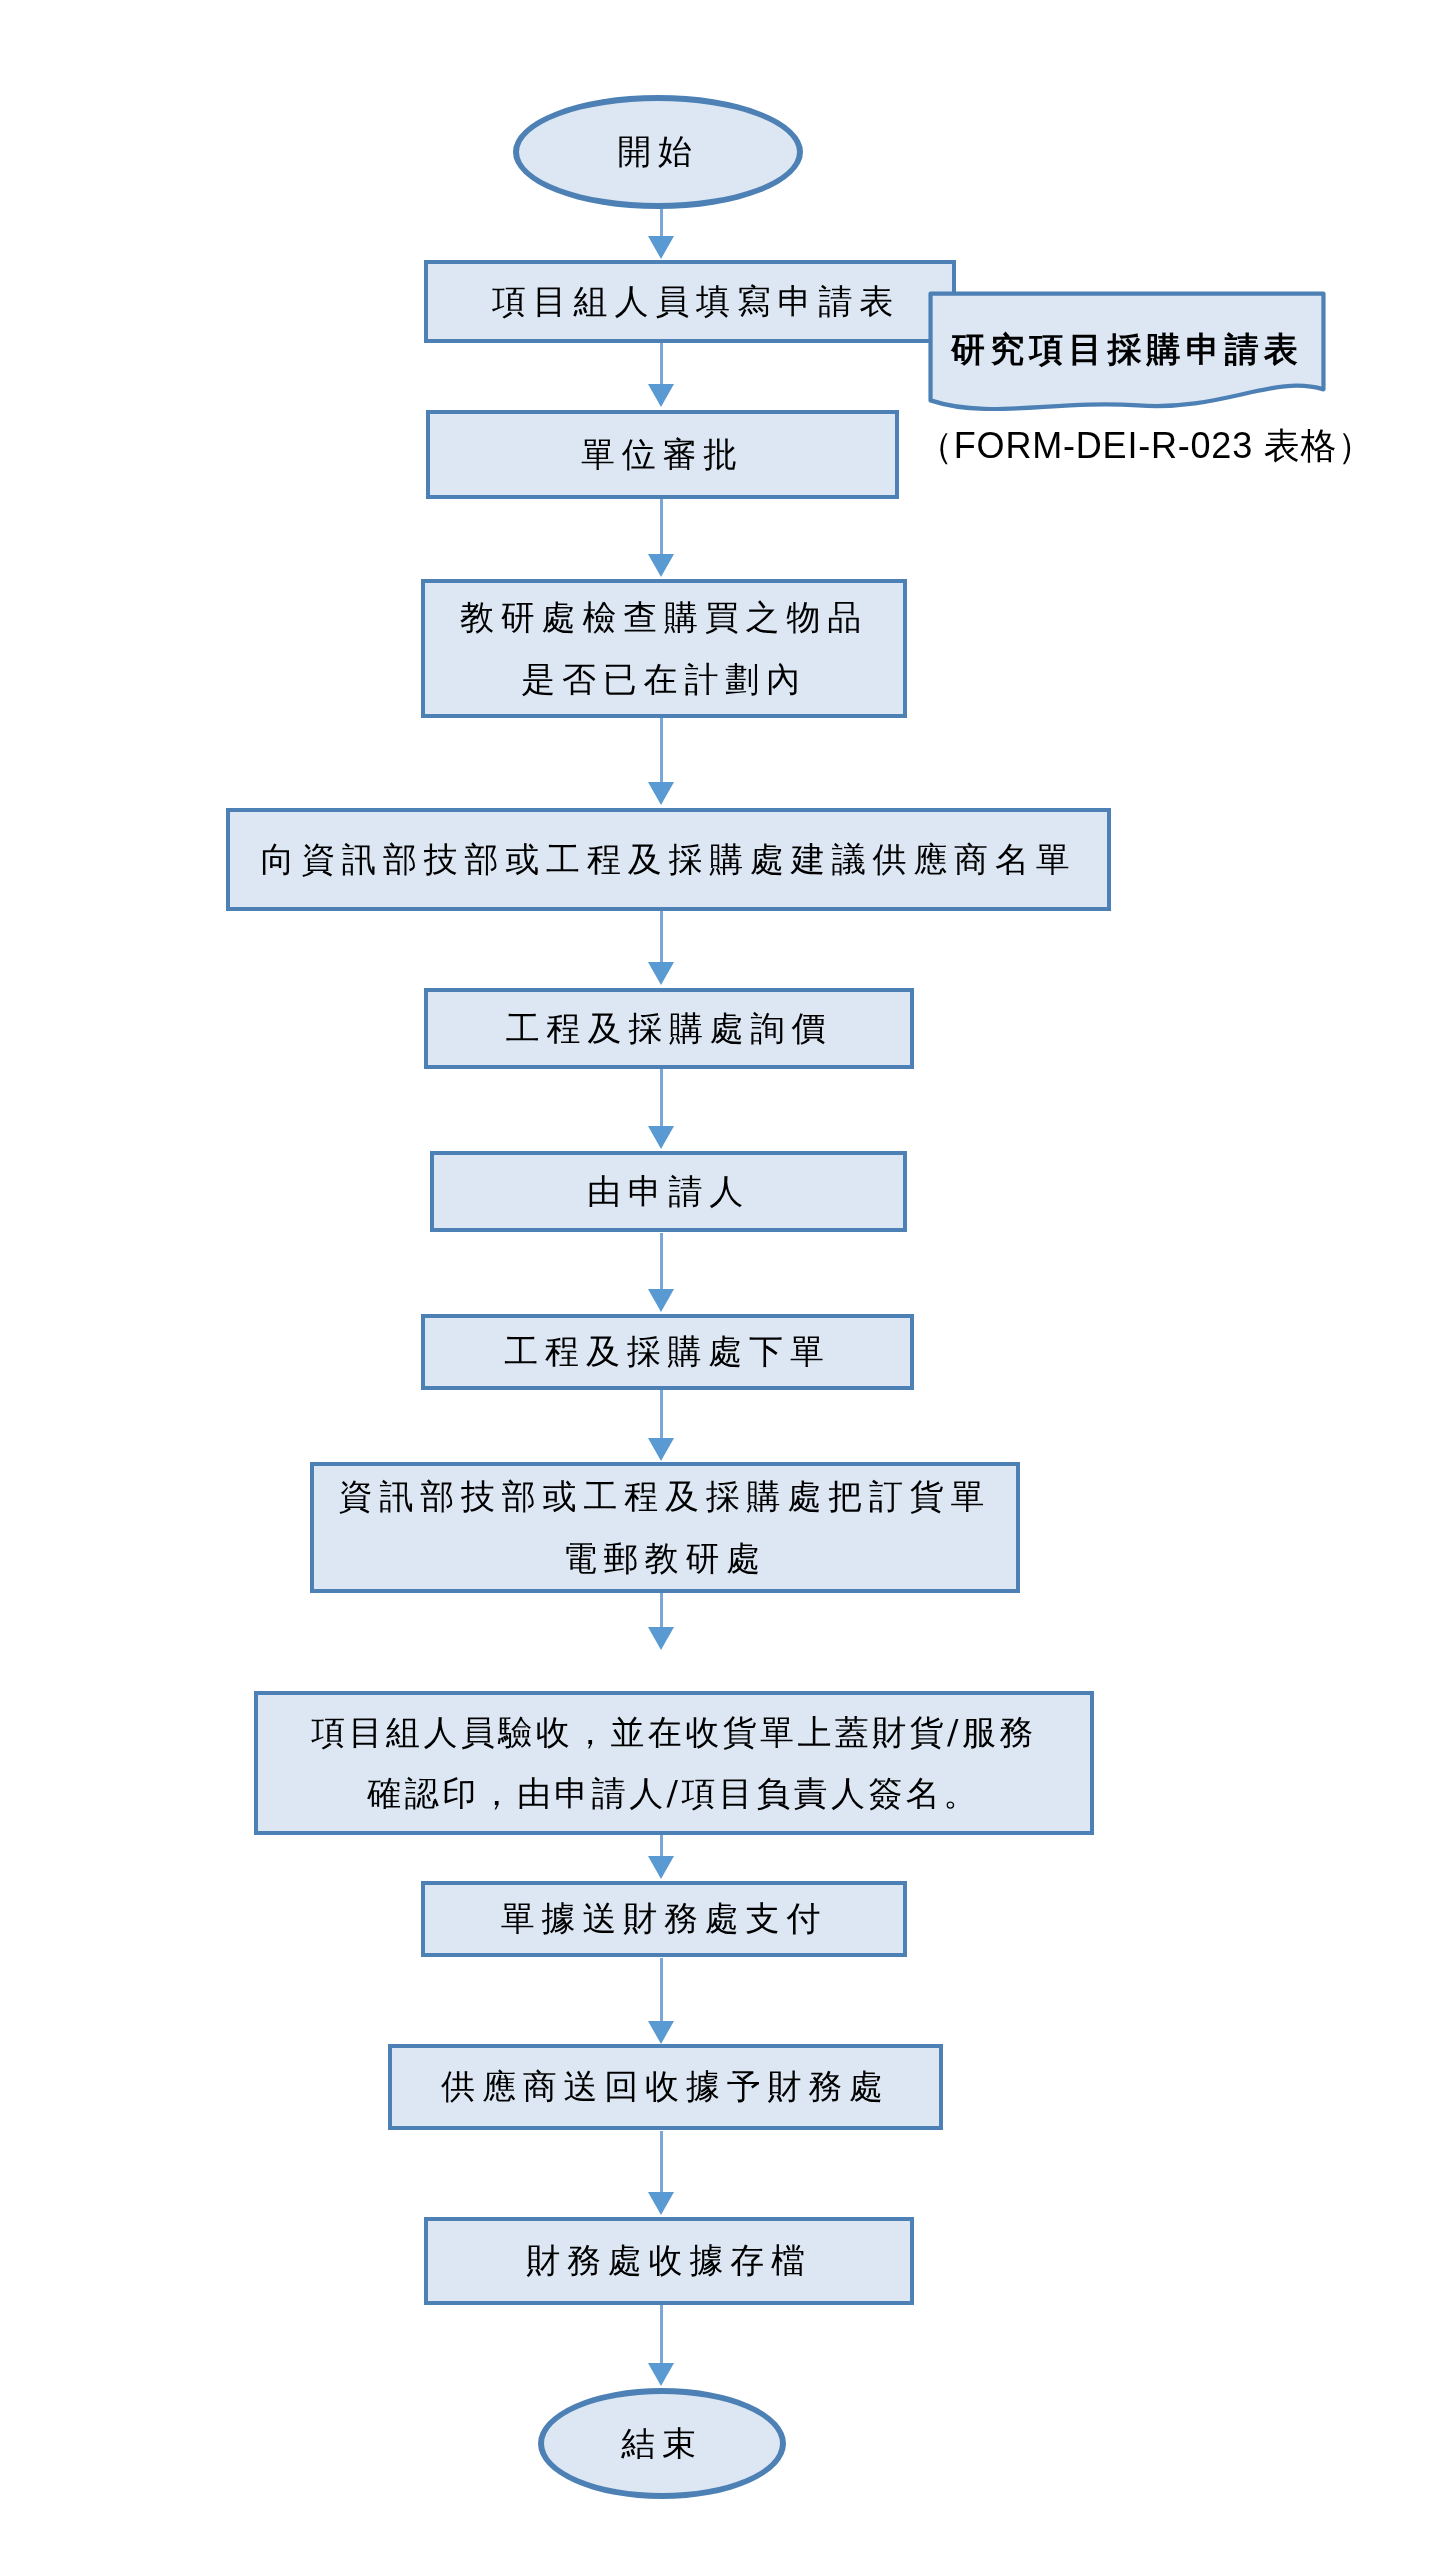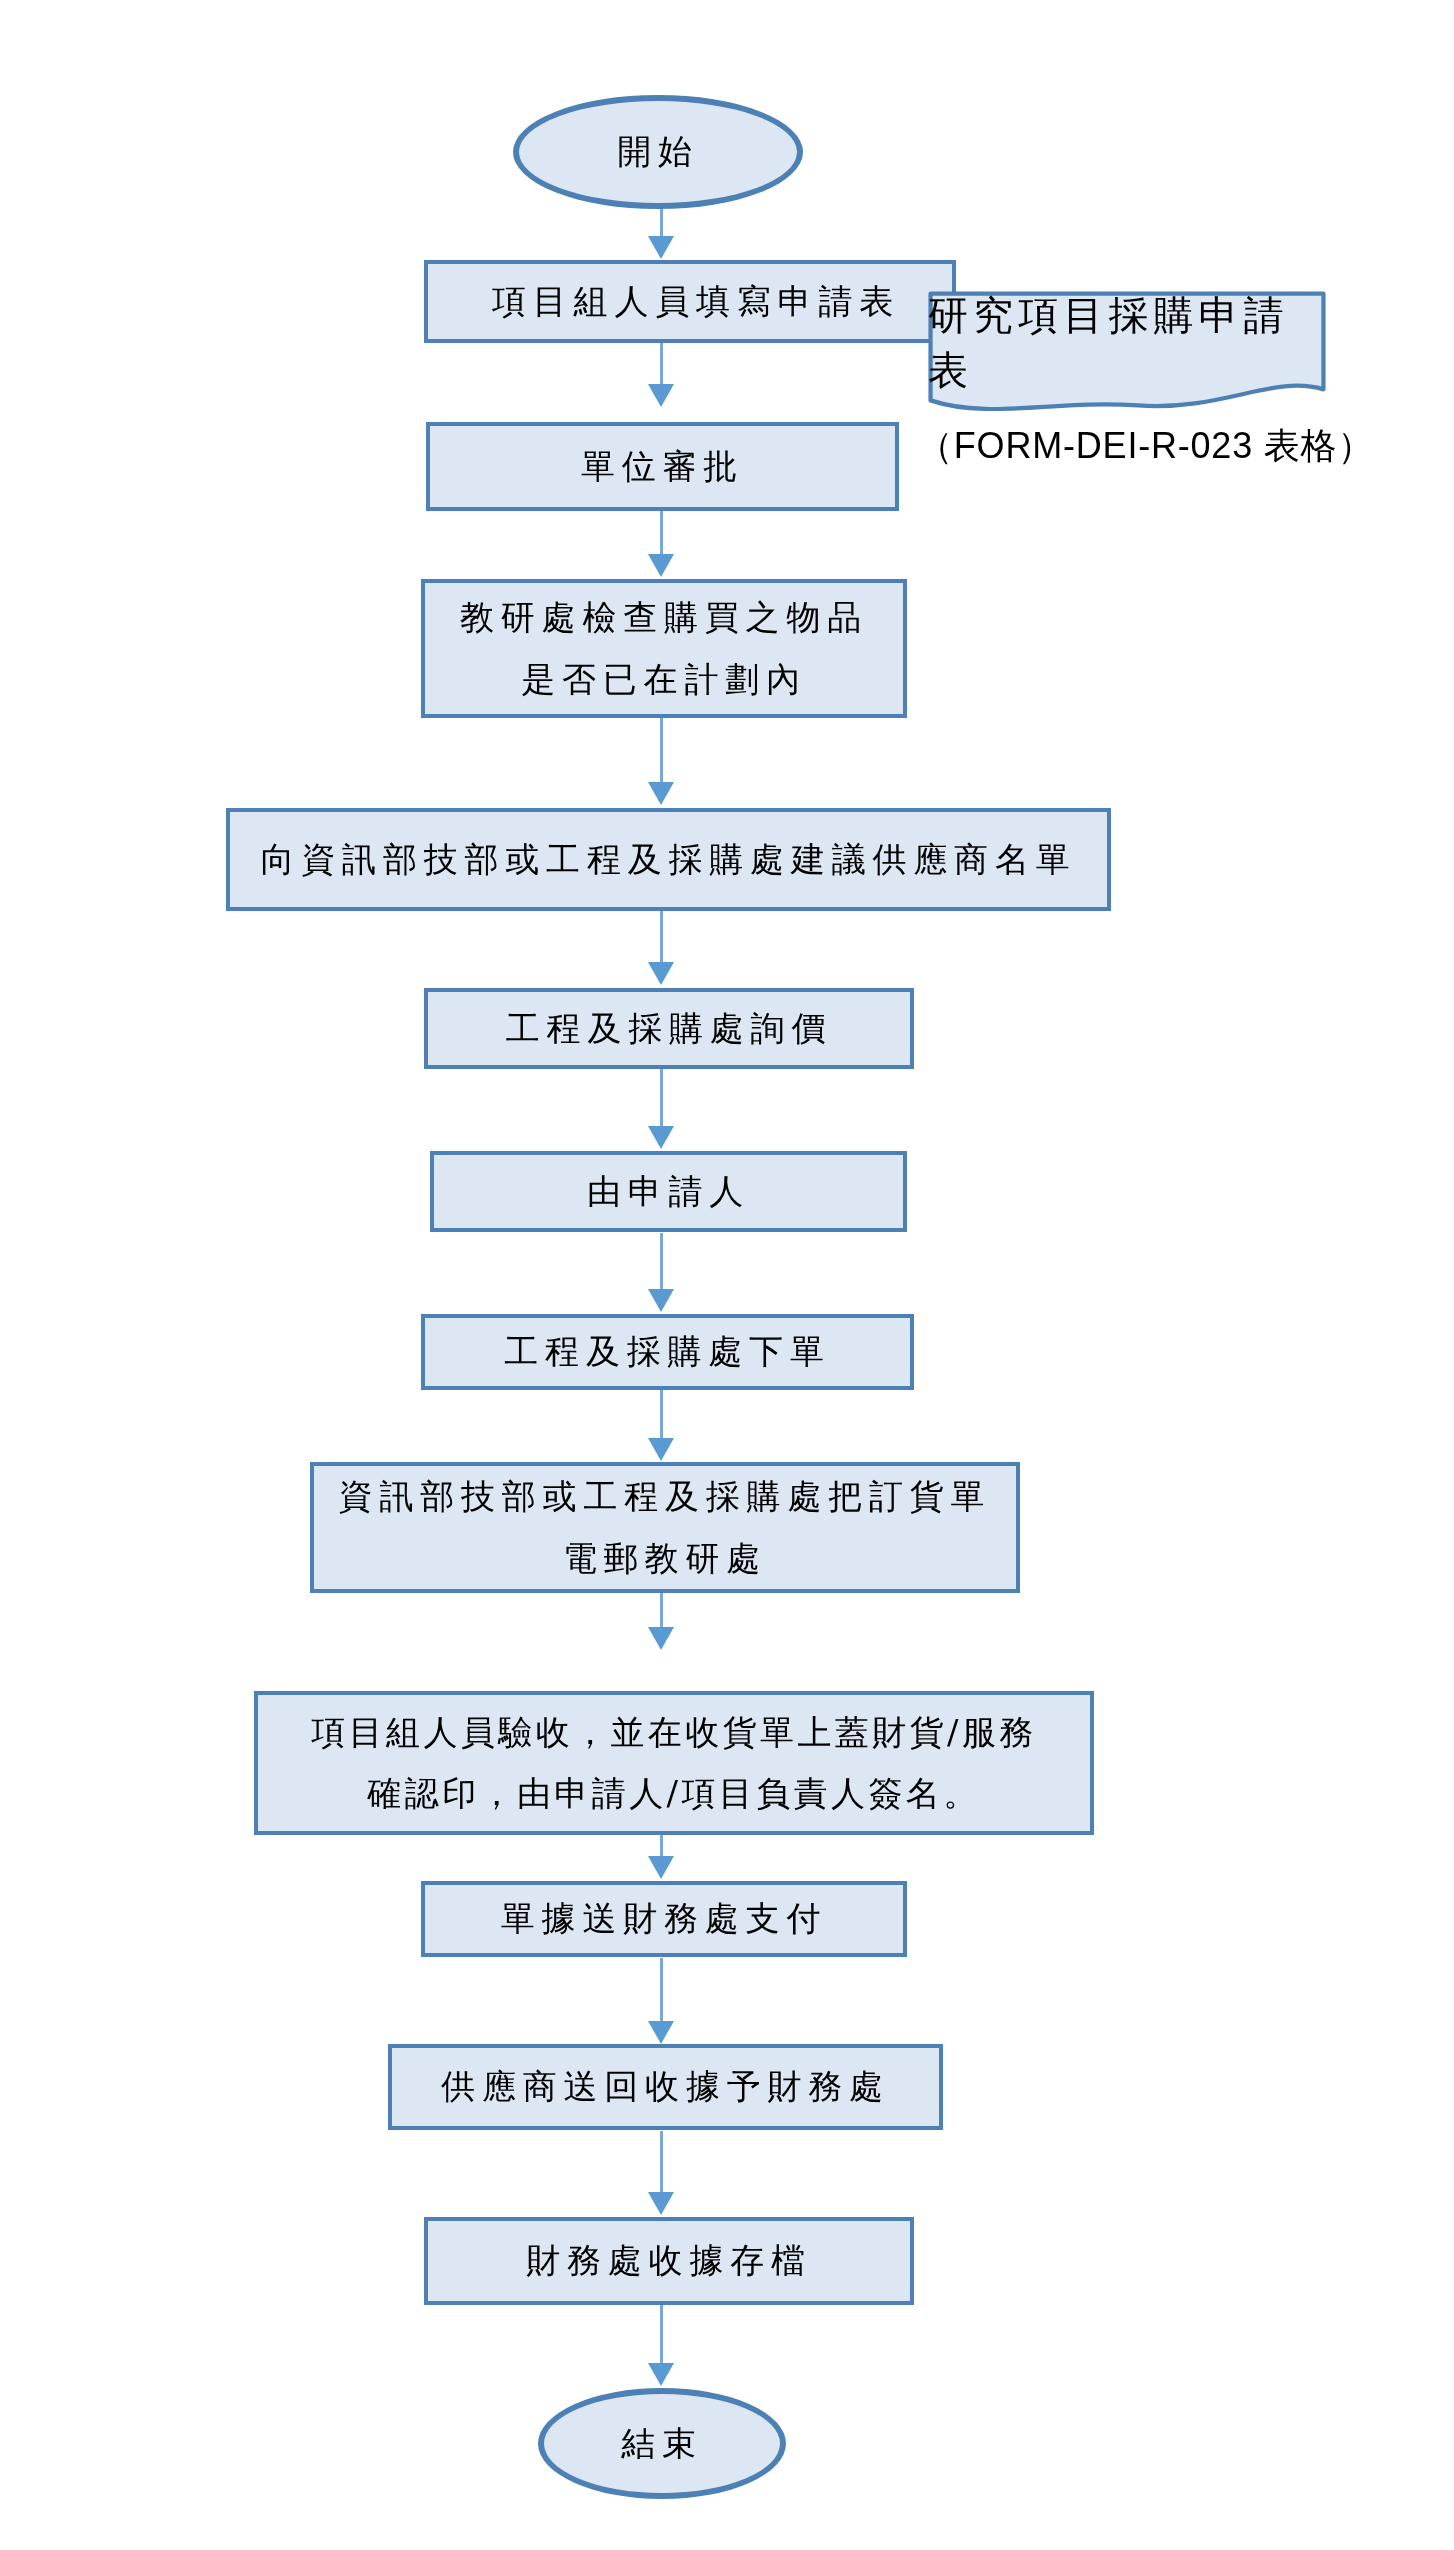--- a/index.html
+++ b/index.html
@@ -62,28 +62,29 @@
   .doc-shape svg {
     position: absolute;
     left: 0;
     top: 0;
     width: 100%;
     height: 100%;
   }
   .doc-label {
     position: absolute;
     left: 0;
-    top: 6px;
+    top: 13px;
     width: 100%;
     height: 92px;
     display: flex;
     align-items: center;
     justify-content: center;
-    font-size: 40px;
+    font-size: 34px;
     letter-spacing: 5.1px;
+    font-weight: bold;
   }
   .form-code {
     position: absolute;
     left: 917px;
     top: 422px;
     width: 509px;
     font-family: "Liberation Sans", sans-serif;
     font-size: 36px;
     letter-spacing: 0.8px;
     white-space: nowrap;
@@ -118,21 +119,21 @@
 
   <div class="doc-shape">
     <svg viewBox="0 0 470 152">
       <path d="M 3,3 H 467 V 116 C 408,98 348,142 248,135 C 150,128 72,152 3,129 Z" fill="#dce7f3" stroke="#4d80b5" stroke-width="5" stroke-linejoin="round"></path>
     </svg>
     <div class="doc-label">研究項目採購申請表</div>
   </div>
 
   <div class="form-code">（FORM-DEI-R-023 表格）</div>
 
-  <div class="node" style="left:426px; top:410px; width:473px; height:89px;margin-top:12px;">
+  <div class="node" style="left:426px; top:410px; width:473px; height:89px;">
     <span>單位審批</span>
   </div>
 
   <div class="node" style="left:421px; top:579px; width:486px; height:139px;">
     <span>教研處檢查購買之物品
 是否已在計劃內</span>
   </div>
 
   <div class="node" style="left:226px; top:808px; width:885px; height:103px;">
     <span>向資訊部技部或工程及採購處建議供應商名單</span>

